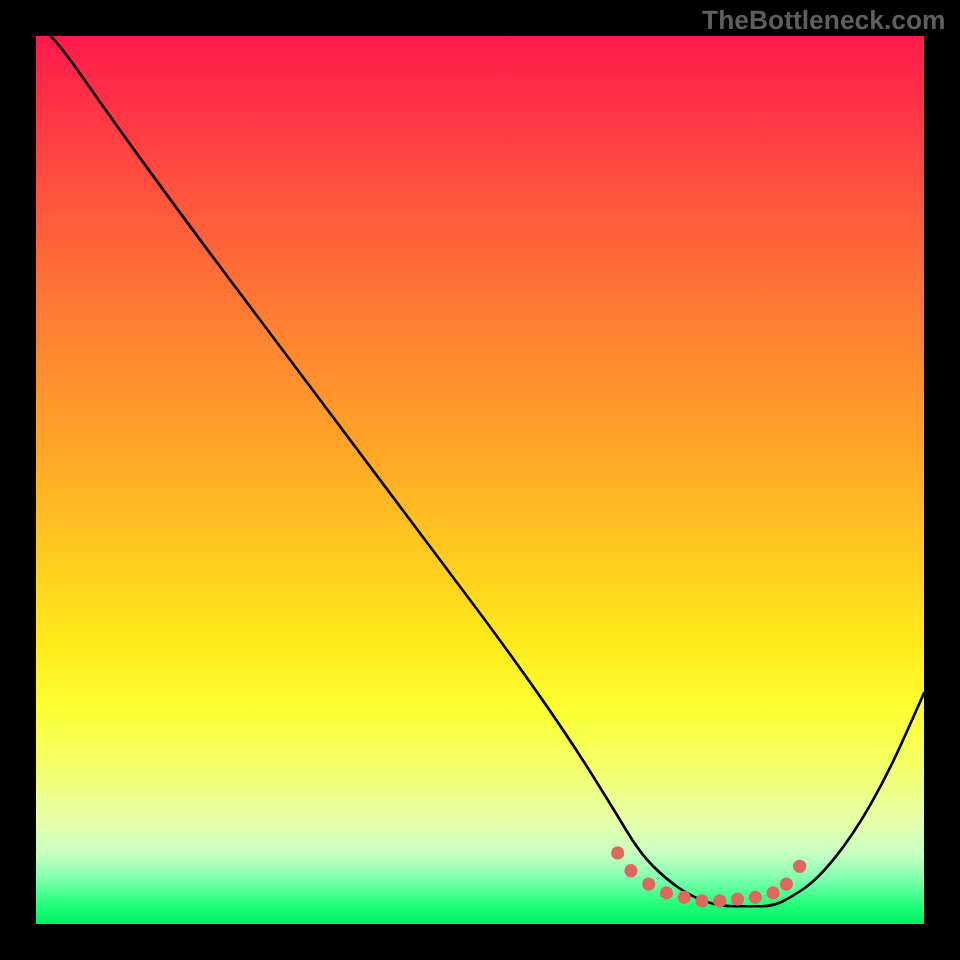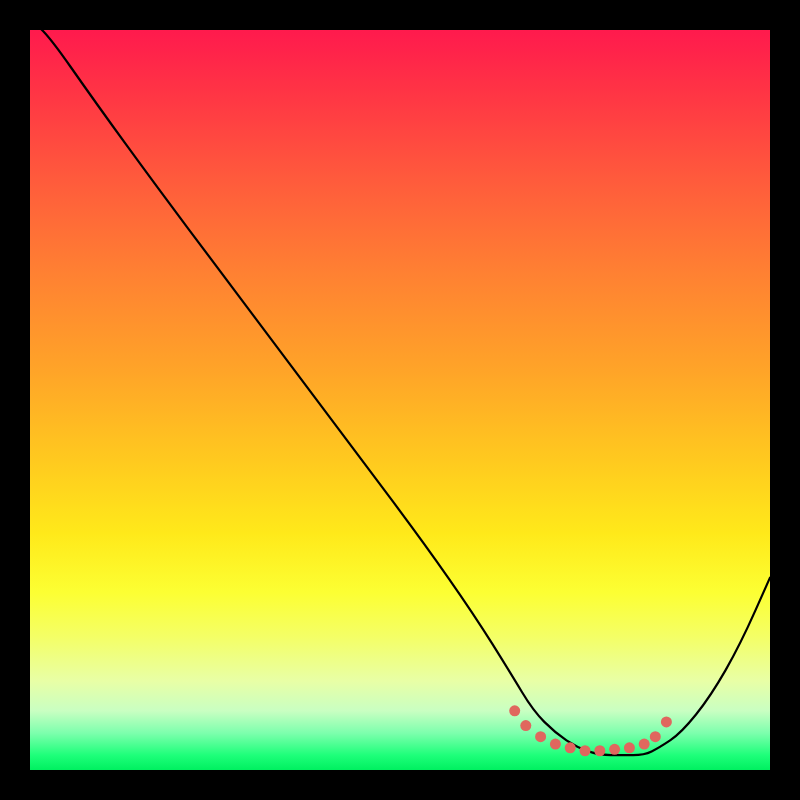--- a/index.html
+++ b/index.html
@@ -61,20 +61,21 @@
     position: absolute;
     inset: 0;
     width: 100%;
     height: 100%;
   }
 </style>
 </head>
 <body>
 
 <div class="frame">
+  <div class="watermark">TheBottleneck.com</div>
   <div class="plot-area">
     <div class="gradient"></div>
     <svg class="curve" viewBox="0 0 740 740" preserveAspectRatio="none">
       <g>
         <path id="curve-path" d="M 0 -7.399999999999977 Q 0 -7.399999999999977 7.4 -3.6999999999999886 Q 14.8 0 40.699999999999996 37 Q 66.6 74 96.2 114.69999999999999 Q 125.80000000000001 155.39999999999998 159.10000000000002 199.79999999999998 Q 192.4 244.2 225.7 288.59999999999997 Q 259 332.99999999999994 292.3 377.4 Q 325.6 421.8 358.90000000000003 466.20000000000005 Q 392.20000000000005 510.6 418.1 547.6 Q 444 584.6 462.5 614.2 Q 481 643.8 492.1 662.3 Q 503.20000000000005 680.8 514.3 691.9 Q 525.4 703 536.5 710.4 Q 547.6 717.8 558.7 721.5 Q 569.8000000000001 725.2 580.9000000000001 725.2 Q 592 725.2 603.0999999999999 725.2 Q 614.1999999999999 725.2 621.5999999999999 721.5 Q 629 717.8 640.1 710.4 Q 651.2 703 666 684.5 Q 680.8000000000001 666 695.6 640.1 Q 710.4 614.2 725.2 580.9000000000001 T 740 547.6" fill="none" stroke="#000" stroke-width="2.2" stroke-linecap="round" stroke-linejoin="round"></path>
       </g>
       <g id="dots">
           <circle cx="484.70000000000005" cy="680.8" r="5.5" fill="#e0675e"></circle>
           <circle cx="495.8" cy="695.6" r="5.5" fill="#e0675e"></circle>
           <circle cx="510.59999999999997" cy="706.7" r="5.5" fill="#e0675e"></circle>

